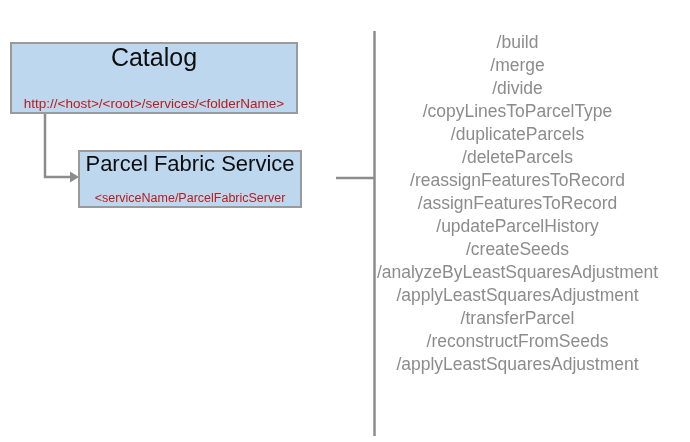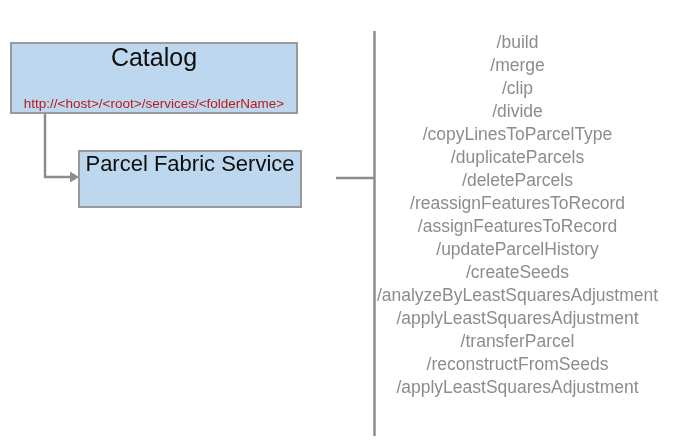--- a/index.html
+++ b/index.html
@@ -115,26 +115,26 @@
     <line x1="374.5" y1="31" x2="374.5" y2="436" stroke="#8c8c8c" stroke-width="2.5"></line>
   </svg>
 
   <div class="node node-catalog">
     <div class="node-title">Catalog</div>
     <div class="node-subtitle">http://&lt;host&gt;/&lt;root&gt;/services/&lt;folderName&gt;</div>
   </div>
 
   <div class="node node-service">
     <div class="node-title">Parcel Fabric Service</div>
+    <div class="node-subtitle">&lt;serviceName/ParcelFabricServer</div>
   </div>
 
   <ul class="ops-list">
     <li class="ops-item">/build</li>
     <li class="ops-item">/merge</li>
-    <li class="ops-item">/clip</li>
     <li class="ops-item">/divide</li>
     <li class="ops-item">/copyLinesToParcelType</li>
     <li class="ops-item">/duplicateParcels</li>
     <li class="ops-item">/deleteParcels</li>
     <li class="ops-item">/reassignFeaturesToRecord</li>
     <li class="ops-item">/assignFeaturesToRecord</li>
     <li class="ops-item">/updateParcelHistory</li>
     <li class="ops-item">/createSeeds</li>
     <li class="ops-item">/analyzeByLeastSquaresAdjustment</li>
     <li class="ops-item">/applyLeastSquaresAdjustment</li>

